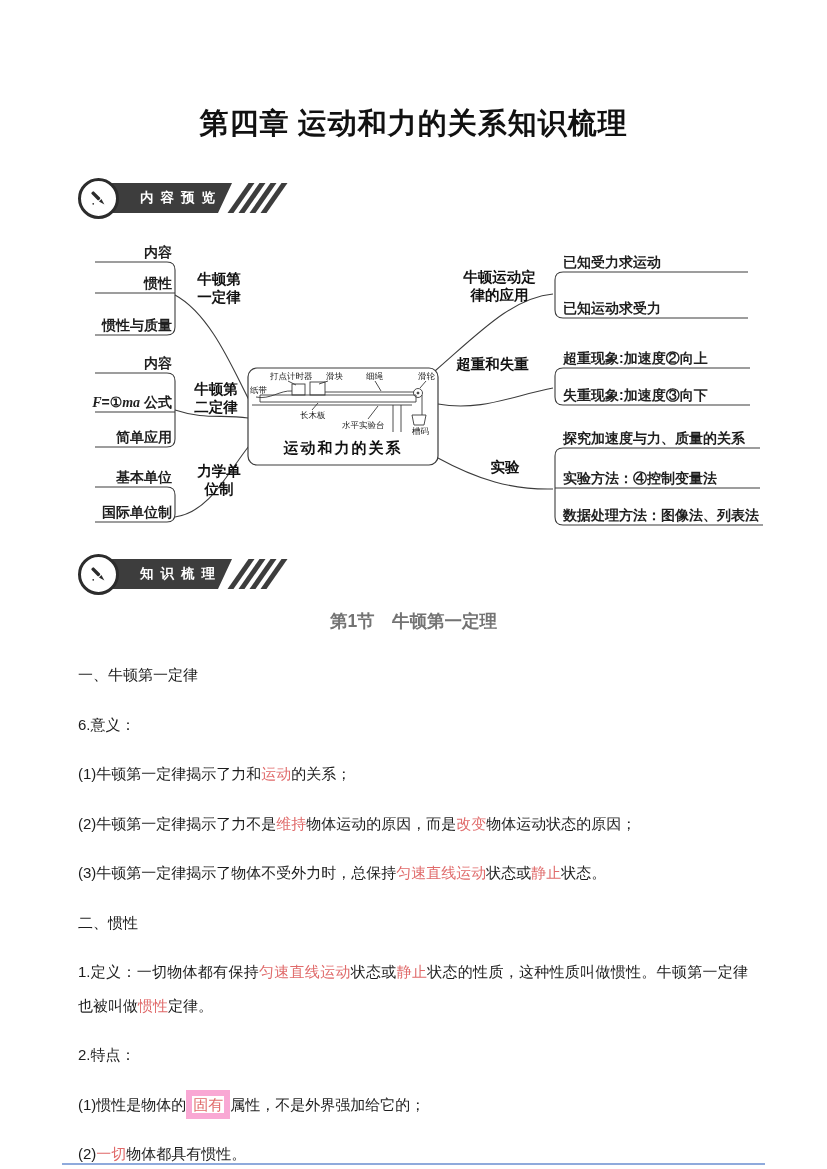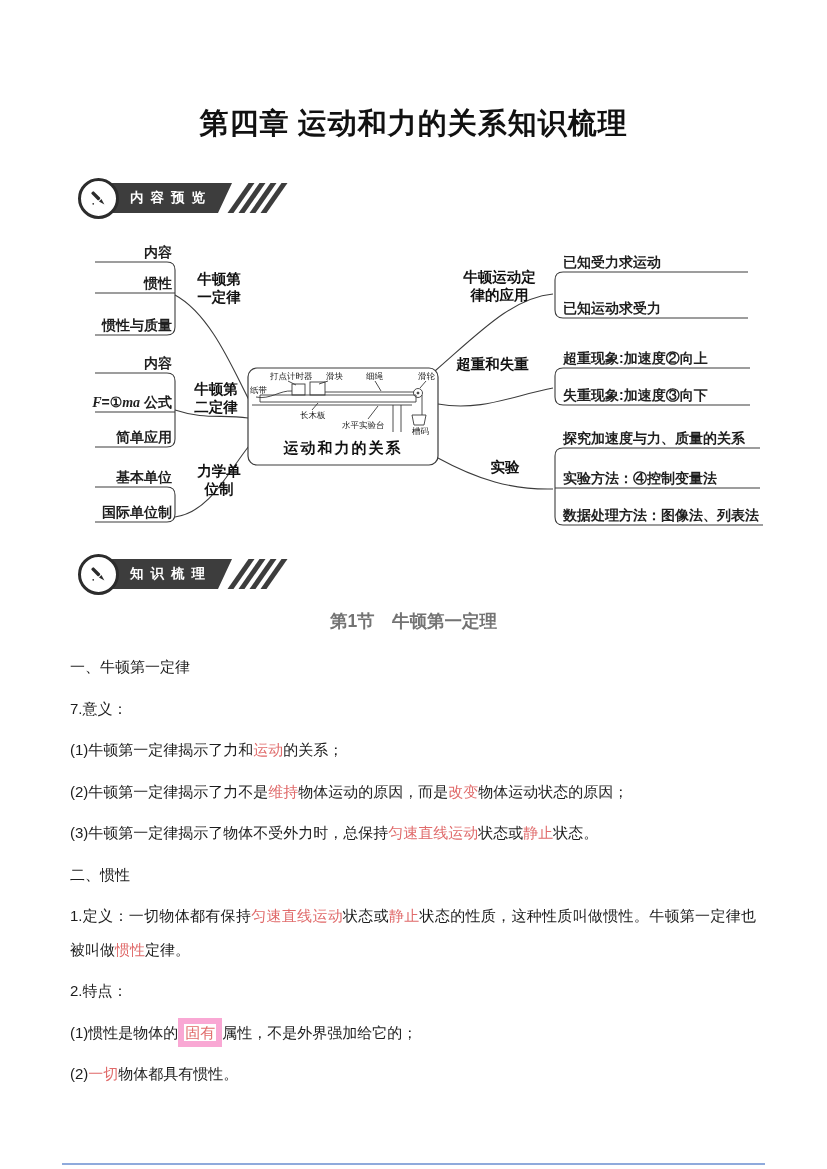--- a/index.html
+++ b/index.html
@@ -8,21 +8,21 @@
        font-family:"Liberation Sans",sans-serif;color:#1d1d1d}
 
   
   .page-title{position:absolute;top:104px;left:0;width:100%;text-align:center;
     font-family:"Liberation Serif",serif;font-weight:900;font-size:29px;letter-spacing:1px;color:#111}
 
   
   .banner{position:absolute;left:78px;width:300px;height:42px}
   .banner .bar{position:absolute;left:20px;top:5px;width:134px;height:30px;background:#3d3d3d;
     border-radius:15px 0 0 15px;clip-path:polygon(0 0,100% 0,calc(100% - 14px) 100%,0 100%);
-    display:flex;align-items:center;}
+    display:flex;align-items:center;justify-content:center}
   .banner .bar span{color:#fff;font-size:13.5px;font-weight:bold;letter-spacing:7px;padding-left:32px;white-space:nowrap}
   .banner .circle{position:absolute;left:0;top:0;width:41px;height:41px;border:3px solid #2c2c2c;
     border-radius:50%;background:#fff;z-index:2;display:flex;align-items:center;justify-content:center}
   .banner .stripes{position:absolute;left:160px;top:5px;height:30px;display:flex;gap:5px;transform:skewX(-35deg)}
   .banner .stripes i{display:block;width:6px;height:30px;background:#3d3d3d}
 
   
   .mindmap{position:absolute;left:60px;top:232px;width:710px;height:312px}
   .mindmap svg{position:absolute;left:0;top:0}
   .mm-item{position:absolute;font-size:14px;font-weight:600;line-height:18px;height:18px;white-space:nowrap;color:#1f1f1f}
@@ -31,21 +31,21 @@
     white-space:pre-line;color:#111}
   .mm-center-title{position:absolute;left:188px;top:207px;width:190px;text-align:center;
     font-size:15px;font-weight:bold;letter-spacing:2px;color:#111}
   .fig-label{font-size:8.5px;fill:#222;font-family:"Liberation Sans",sans-serif}
 
   
   .section-heading{position:absolute;top:609px;left:0;width:100%;text-align:center;
     font-size:17.5px;font-weight:bold;color:#737373}
   .content{position:absolute;left:62px;top:642px;width:702px;font-size:15px;line-height:33.5px;
     text-align:justify;color:#1d1d1d}
-  .content p{margin:8px}
+  .content p{margin:16px}
   .sr{color:#e06b6b}
   .su{text-underline-offset:3px;text-decoration-thickness:1px}
   .si{font-style:italic;font-family:"Liberation Serif",serif}
   .sb{border:6px solid #f9a8d4;padding:0 1px}
 
   .footer-rule{position:absolute;left:62px;top:1163px;width:703px;height:2px;background:#8FAADC}
 </style>
 </head>
 <body>
 
@@ -179,21 +179,21 @@
       <i></i>
       <i></i>
       <i></i>
     </div>
 </div>
 
 <div class="section-heading">第1节　牛顿第一定理</div>
 
 <div class="content">
   <p><span>一、牛顿第一定律</span></p>
-  <p><span>7.意义：</span></p>
+  <p><span>6.意义：</span></p>
   <p><span>(1)牛顿第一定律揭示了力和</span><span class="sr su">运动</span><span>的关系；</span></p>
   <p><span>(2)牛顿第一定律揭示了力不是</span><span class="sr su">维持</span><span>物体运动的原因，而是</span><span class="sr su">改变</span><span>物体运动状态的原因；</span></p>
   <p><span>(3)牛顿第一定律揭示了物体不受外力时，总保持</span><span class="sr su">匀速直线运动</span><span>状态或</span><span class="sr su">静止</span><span>状态。</span></p>
   <p><span>二、惯性</span></p>
   <p><span>1.定义：一切物体都有保持</span><span class="sr su">匀速直线运动</span><span>状态或</span><span class="sr su">静止</span><span>状态的性质，这种性质叫做惯性。牛顿第一定律也被叫做</span><span class="sr su">惯性</span><span>定律。</span></p>
   <p><span>2.特点：</span></p>
   <p><span>(1)惯性是物体的</span><span class="sr su sb">固有</span><span>属性，不是外界强加给它的；</span></p>
   <p><span>(2)</span><span class="sr su">一切</span><span>物体都具有惯性。</span></p>
 </div>
 

